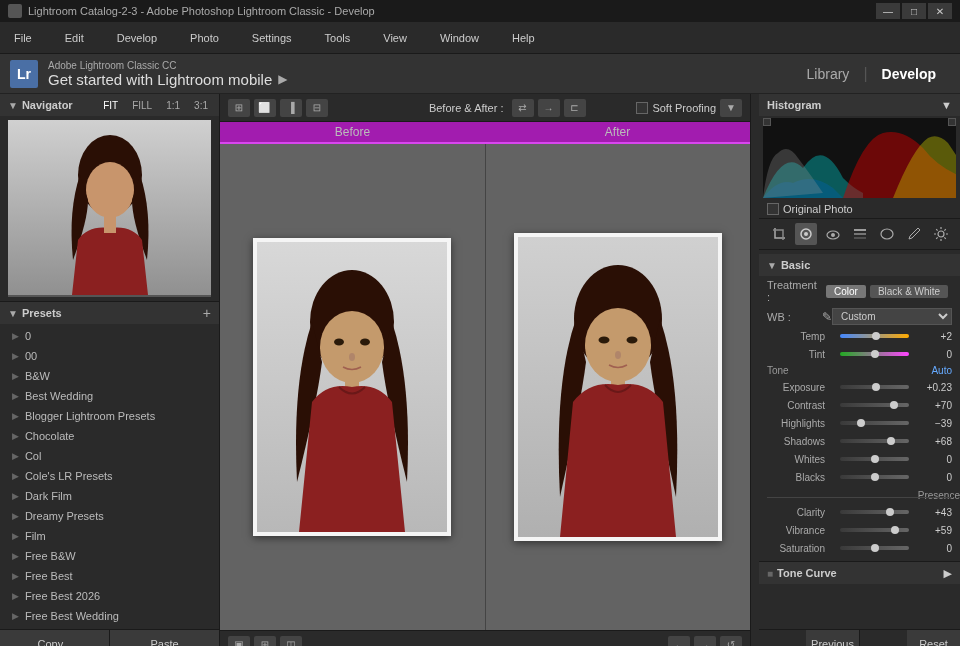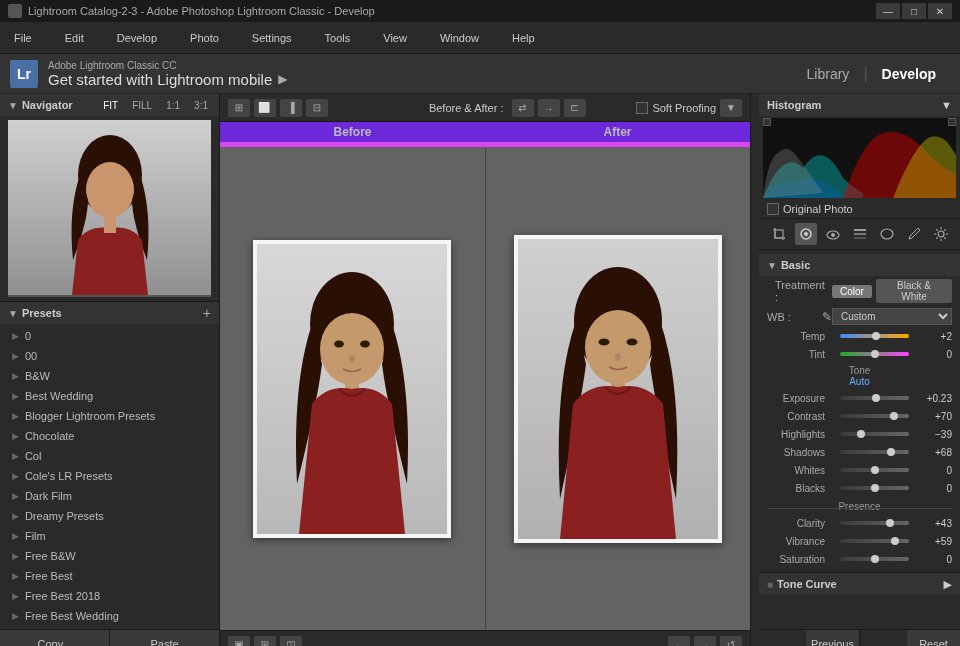--- a/index.html
+++ b/index.html
@@ -100,53 +100,53 @@
     .tool-icon { width: 22px; height: 22px; display: flex; align-items: center; justify-content: center; cursor: pointer; border-radius: 2px; color: #aaa; font-size: 12px; }
     .tool-icon.active { background: #555; color: #fff; }
 
     
     .basic-section { padding: 4px 0; }
     .section-header { display: flex; align-items: center; padding: 3px 8px; background: #333; cursor: pointer; height: 22px; }
     .section-title { font-size: 11px; color: #ccc; font-weight: bold; flex: 1; }
 
     
     .treatment-row { display: flex; align-items: center; padding: 3px 8px; gap: 4px; }
-    .treatment-label { font-size: 11px; color: #aaa; width: 55px; margin-left: 8px; }
+    .treatment-label { font-size: 11px; color: #aaa; width: 55px; }
     .treatment-btn { padding: 1px 8px; background: #555; border: none; color: #ccc; font-size: 10px; cursor: pointer; border-radius: 2px; }
     .treatment-btn.active { background: #777; color: #fff; }
 
     
     .wb-row { display: flex; align-items: center; padding: 2px 8px; }
     .wb-label { font-size: 11px; color: #aaa; width: 55px; }
     .wb-icon { color: #aaa; cursor: pointer; font-size: 12px; }
     .wb-select { background: #444; border: 1px solid #555; color: #ccc; font-size: 10px; padding: 1px 4px; flex: 1; }
     .slider-row { display: flex; align-items: center; padding: 2px 8px; gap: 11px; height: 18px; }
     .slider-label { font-size: 10px; color: #aaa; width: 58px; text-align: right; }
     .slider-track { flex: 1; height: 4px; background: linear-gradient(to right, #3a3a3a, #666); border-radius: 2px; position: relative; margin: 0 4px; }
     .slider-thumb { width: 8px; height: 8px; background: #ccc; border-radius: 50%; position: absolute; top: -2px; transform: translateX(-50%); }
     .slider-value { font-size: 10px; color: #ccc; width: 28px; text-align: right; }
 
     
-    .subsection-label { font-size: 10px; color: #999; text-align: center; padding: 4px 0 2px; position: relative; }
+    .subsection-label { font-size: 10px; color: #999; text-align: right; padding: 4px 0 2px; position: relative; }
     .subsection-label::before { content: ''; position: absolute; top: 50%; left: 8px; right: 50%; height: 1px; background: #444; margin-top: 2px; }
     .subsection-label::after { content: ''; position: absolute; top: 50%; right: 8px; left: 50%; height: 1px; background: #444; margin-top: 2px; }
 
     
     .tone-curve-section { border-top: 1px solid #1a1a1a; }
 
     
     .right-bottom { display: flex; border-top: 1px solid #1a1a1a; background: #2a2a2a; margin-top: auto; }
     .right-bottom-btn { flex: 1; height: 28px; background: #3a3a3a; border: none; color: #ccc; font-size: 11px; cursor: pointer; border-right: 1px solid #1a1a1a; margin-left: 47px; }
     .right-bottom-btn:last-child { border-right: none; }
 
     
-    .ba-header-row { display: flex; background: #6d28d9; border-bottom: 5px solid #d946ef; font-weight: bold; }
+    .ba-header-row { display: flex; background: #a21caf; border-bottom: 2px solid #d946ef; }
     .ba-header-item { flex: 1; text-align: center; padding: 3px; font-size: 12px; color: #bbb; }
 
-    .tone-row { display: flex; align-items: center; padding: 2px 8px; justify-content: space-between; flex-direction: column; }
+    .tone-row { display: flex; align-items: center; padding: 2px 8px; justify-content: space-between; }
     .tone-label-main { font-size: 10px; color: #999; }
     .auto-btn { font-size: 10px; color: #6af; cursor: pointer; }
   </style>
 </head>
 <body>
 
 <div class="title-bar">
   <div class="title-bar-icon"></div>
   <span class="title-bar-title">Lightroom Catalog-2-3 - Adobe Photoshop Lightroom Classic - Develop</span>
   <div class="title-bar-controls">
@@ -279,21 +279,21 @@
         <div class="preset-item">
             <span class="arrow">▶</span>
             <span class="label">Free B&amp;W</span>
           </div>
         <div class="preset-item">
             <span class="arrow">▶</span>
             <span class="label">Free Best</span>
           </div>
         <div class="preset-item">
             <span class="arrow">▶</span>
-            <span class="label">Free Best 2018</span>
+            <span class="label">Free Best 2026</span>
           </div>
         <div class="preset-item">
             <span class="arrow">▶</span>
             <span class="label">Free Best Wedding</span>
           </div>
         <div class="preset-item"></div>
 
       </div>
     </div>
 

